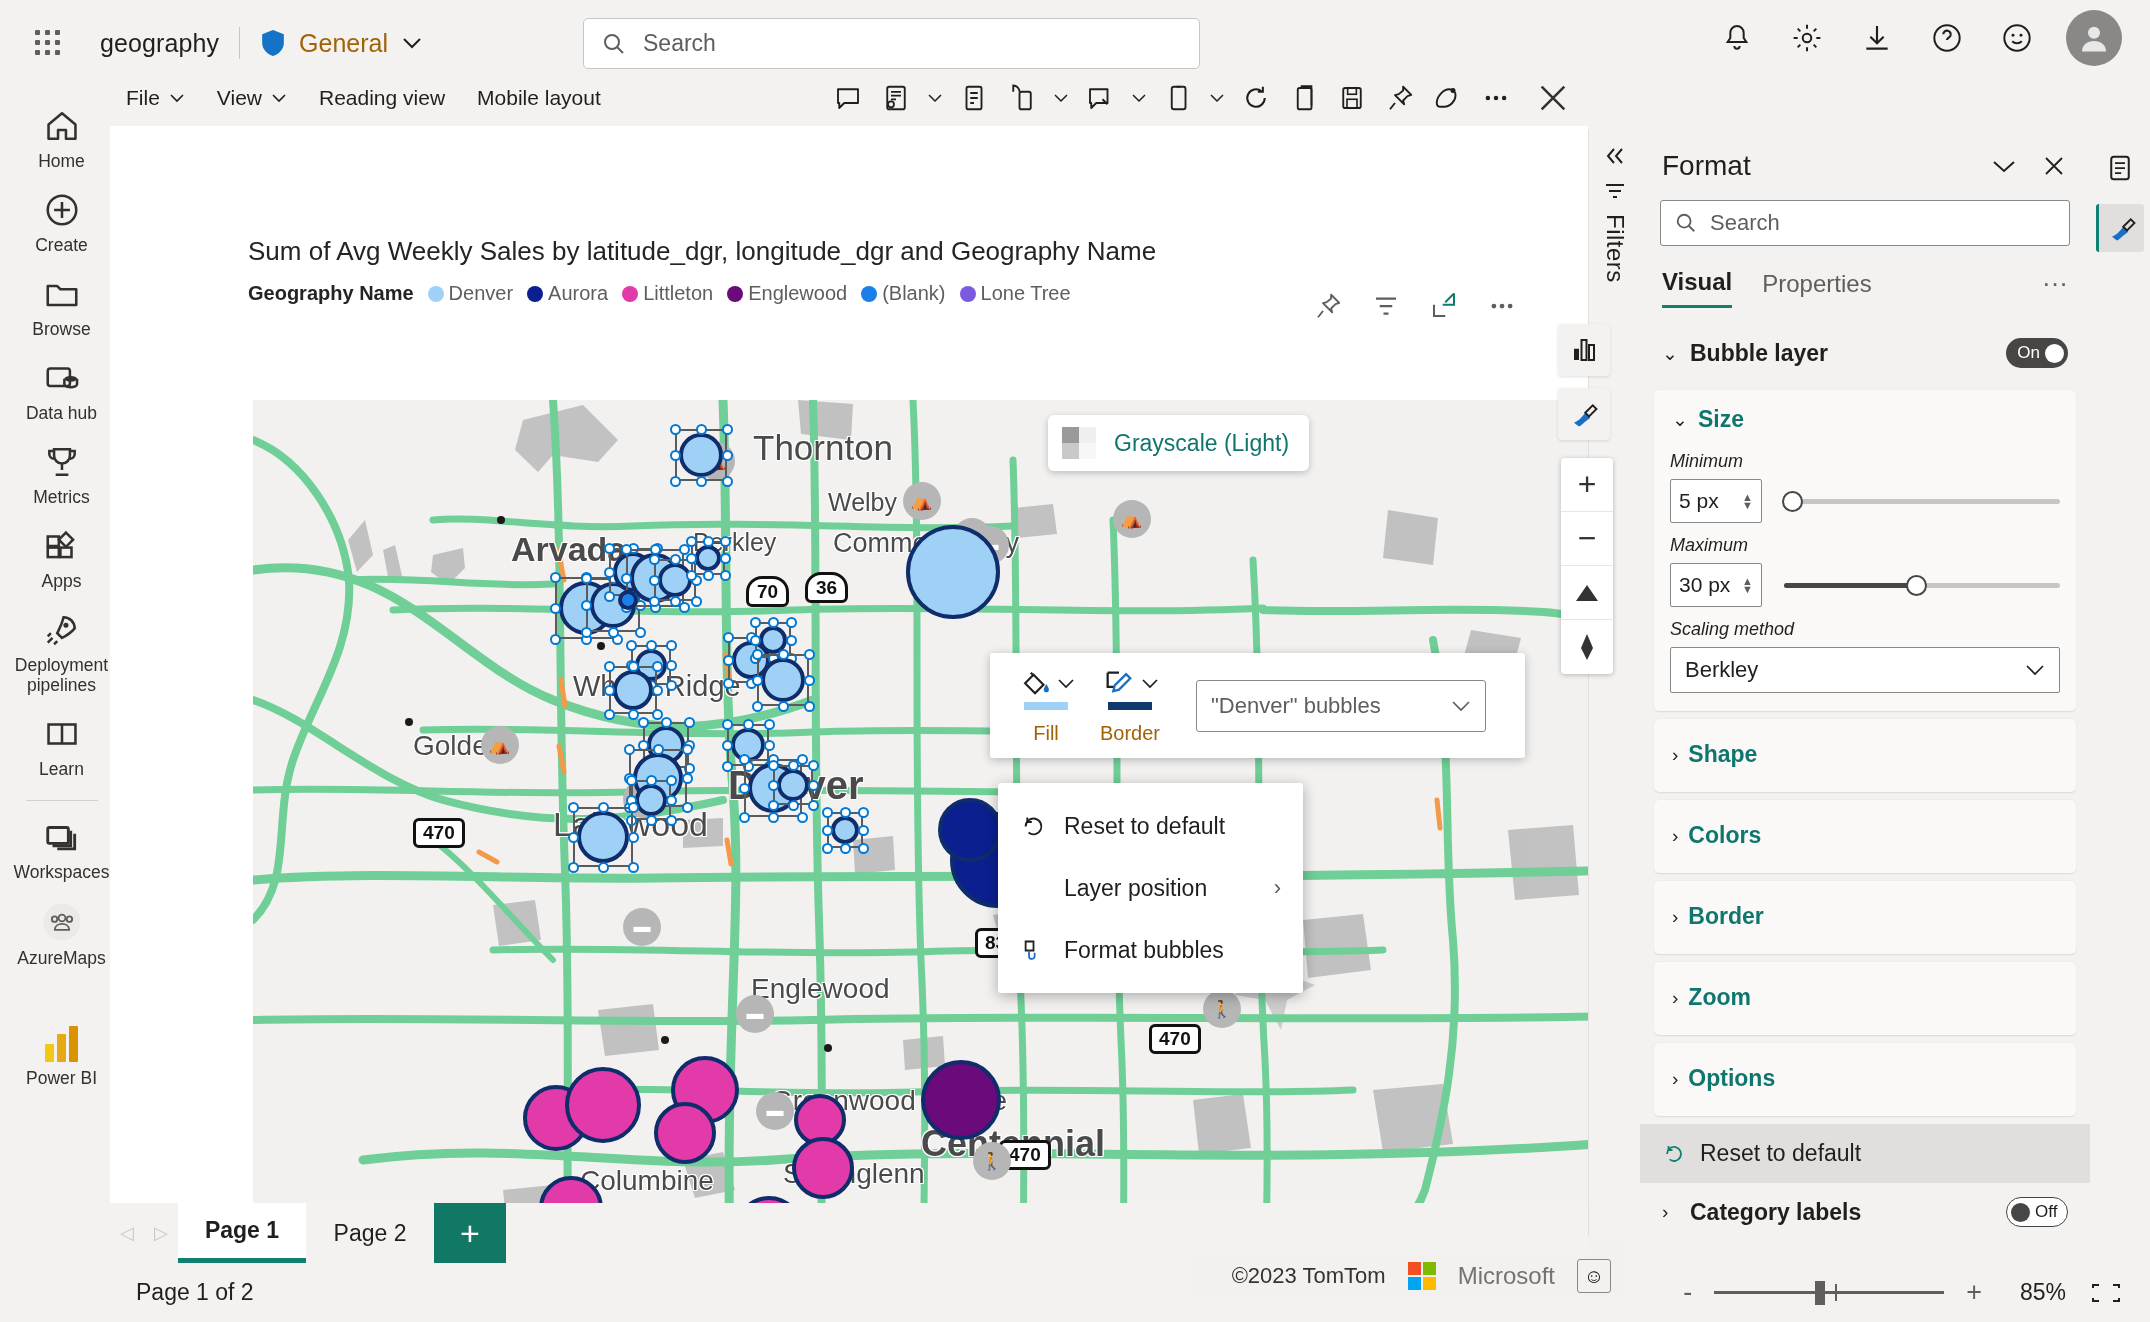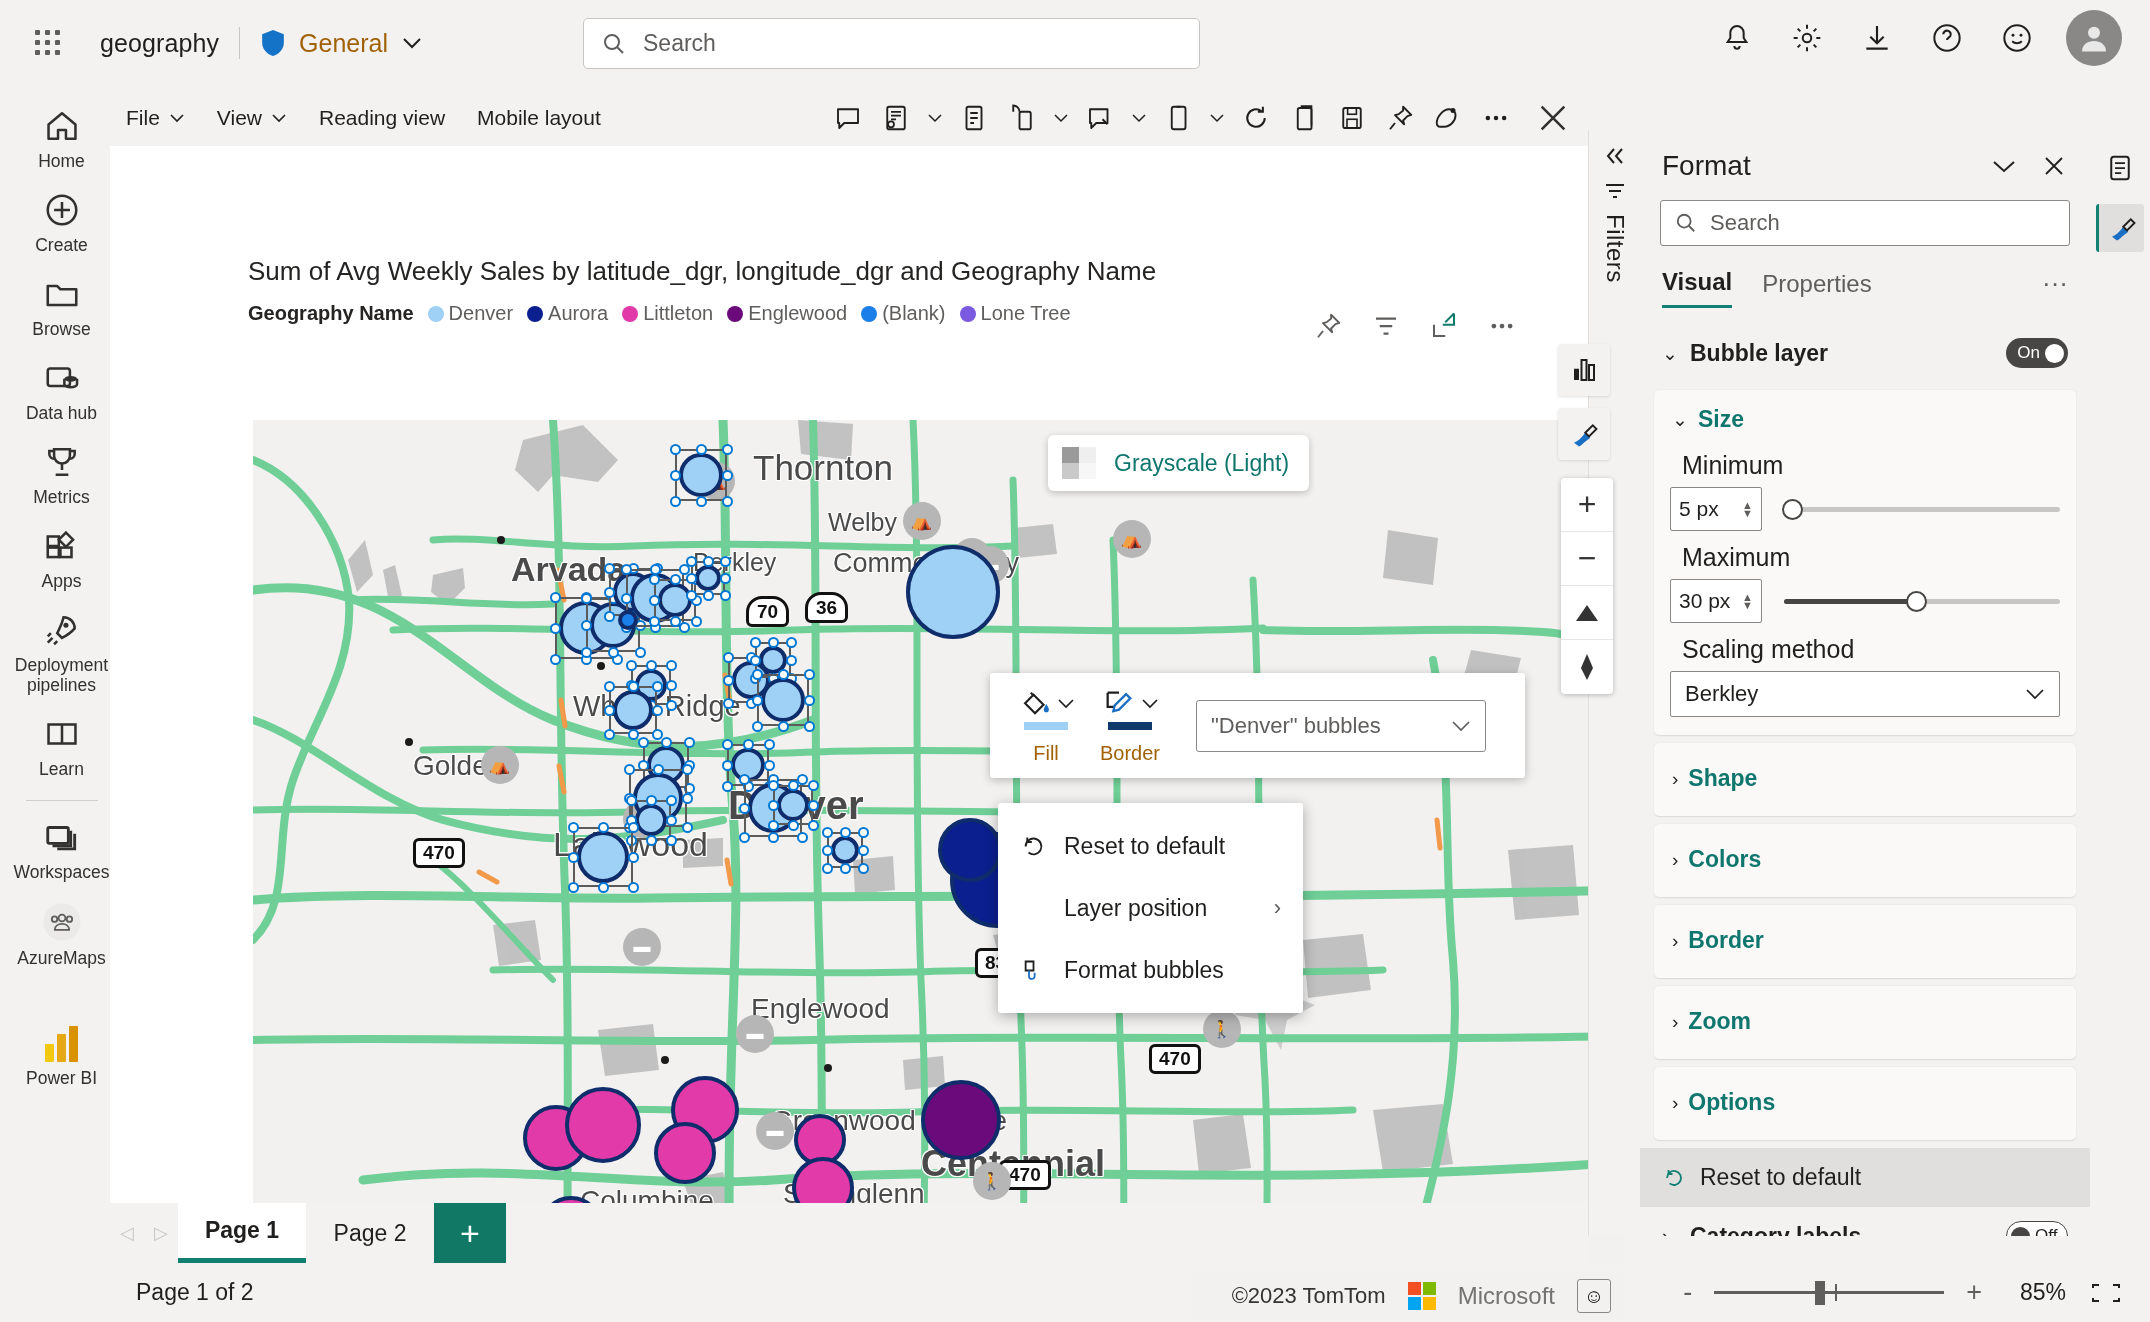--- a/index.html
+++ b/index.html
@@ -56,21 +56,21 @@
   .navitem .nlbl {
     font-size: 17.5px; color: #323130; margin-top: 6px; text-align: center;
     line-height: 20px; max-width: 106px;
   }
   .navdiv { width: 72px; height: 1px; background: #d2d0ce; margin: 12px 0 6px; }
   .pbi-ico { display: flex; align-items: flex-end; gap: 3px; height: 36px; }
   .pbi-ico b { display: block; width: 9px; border-radius: 1px; }
 
   
   .reportwrap {
-    position: absolute; top: 90px; left: 110px; width: 1478px; height: 1150px;
+    position: absolute; top: 70px; left: 110px; width: 1478px; height: 1150px;
     background: #fff; border-top-left-radius: 9px;
   }
   .ribbon {
     position: absolute; top: 0; left: 0; width: 1478px; height: 56px;
     background: #f3f2f1; border-top-left-radius: 9px;
     display: flex; align-items: center;
   }
   .rbtn {
     display: flex; align-items: center; gap: 9px; padding: 6px 16px;
     font-size: 21px; color: #201f1e; cursor: pointer; border-radius: 3px;
@@ -244,21 +244,21 @@
   .toggle.off .knob { background: #484644; margin-right: 5px; }
   .toggle .tt { font-size: 17px; }
 
   .card {
     margin: 8px 14px; background: #faf9f8; border-radius: 5px; padding: 12px 16px 18px;
     box-shadow: 0 .5px 1.5px rgba(0,0,0,.1);
   }
   .cardhdr { display: flex; align-items: center; gap: 10px; cursor: pointer; padding: 4px 2px 6px; }
   .cardhdr .caret { font-size: 19px; color: #201f1e; }
   .cardhdr .t { font-size: 23px; color: #0f766e; font-weight: bold; }
-  .flabel { font-size: 25px; color: #201f1e; margin: 12px 12px 7px; }
+  .flabel { font-size: 18px; color: #201f1e; margin: 12px 0 7px; font-style: italic; }
   .ctrlrow { display: flex; align-items: center; gap: 22px; }
   .spin {
     width: 92px; height: 44px; border: 1px solid #8a8886; border-radius: 2px; background: #fff;
     display: flex; align-items: center; padding: 0 8px; cursor: text;
   }
   .spin .v { font-size: 21px; color: #201f1e; flex: 1; }
   .spin .arrows { display: flex; flex-direction: column; gap: 3px; color: #605e5c; font-size: 11px; line-height: 8px; cursor: pointer; }
   .slider { flex: 1; height: 22px; position: relative; cursor: pointer; }
   .strack { position: absolute; top: 9px; left: 0; right: 0; height: 5px; background: #c8c6c4; border-radius: 3px; }
   .sfill { position: absolute; top: 9px; left: 0; height: 5px; background: #484644; border-radius: 3px; }

